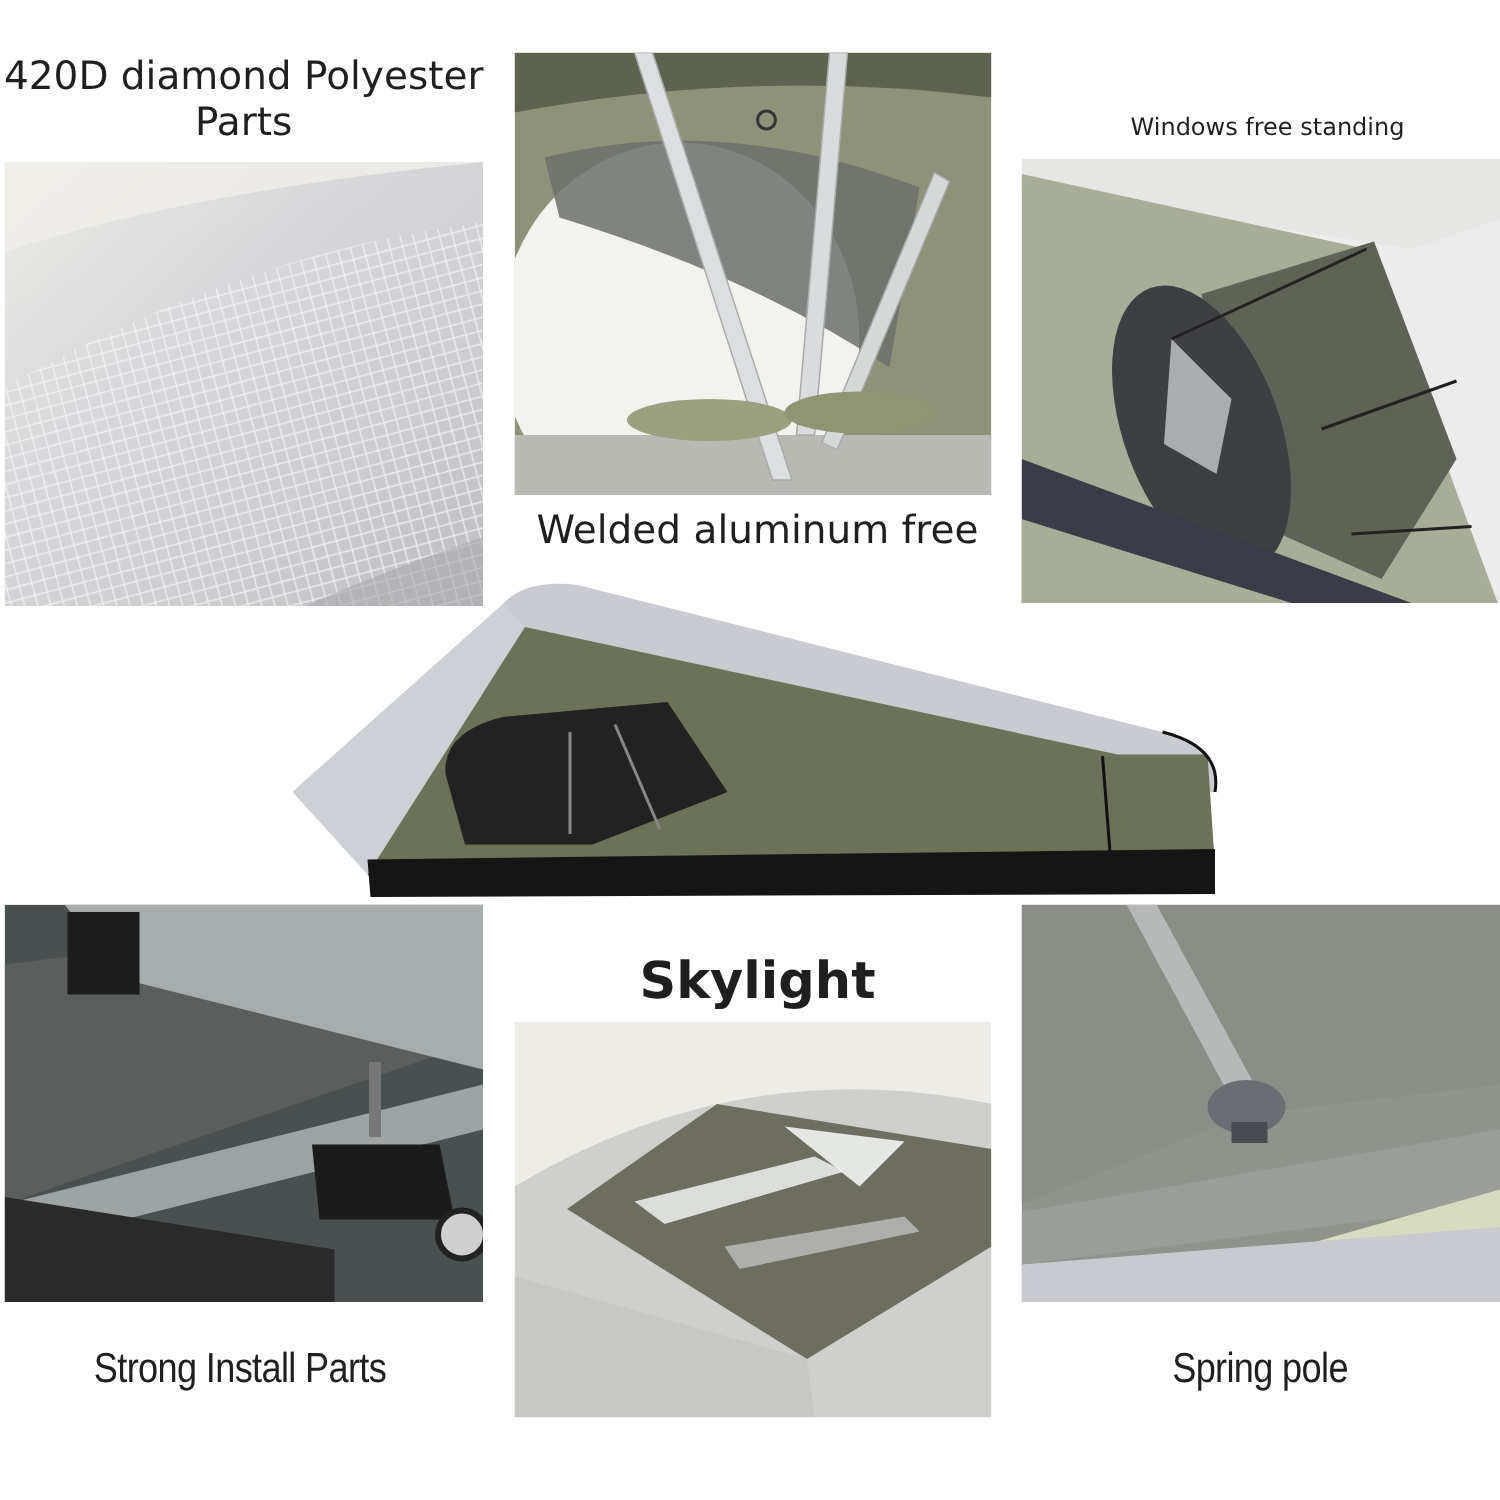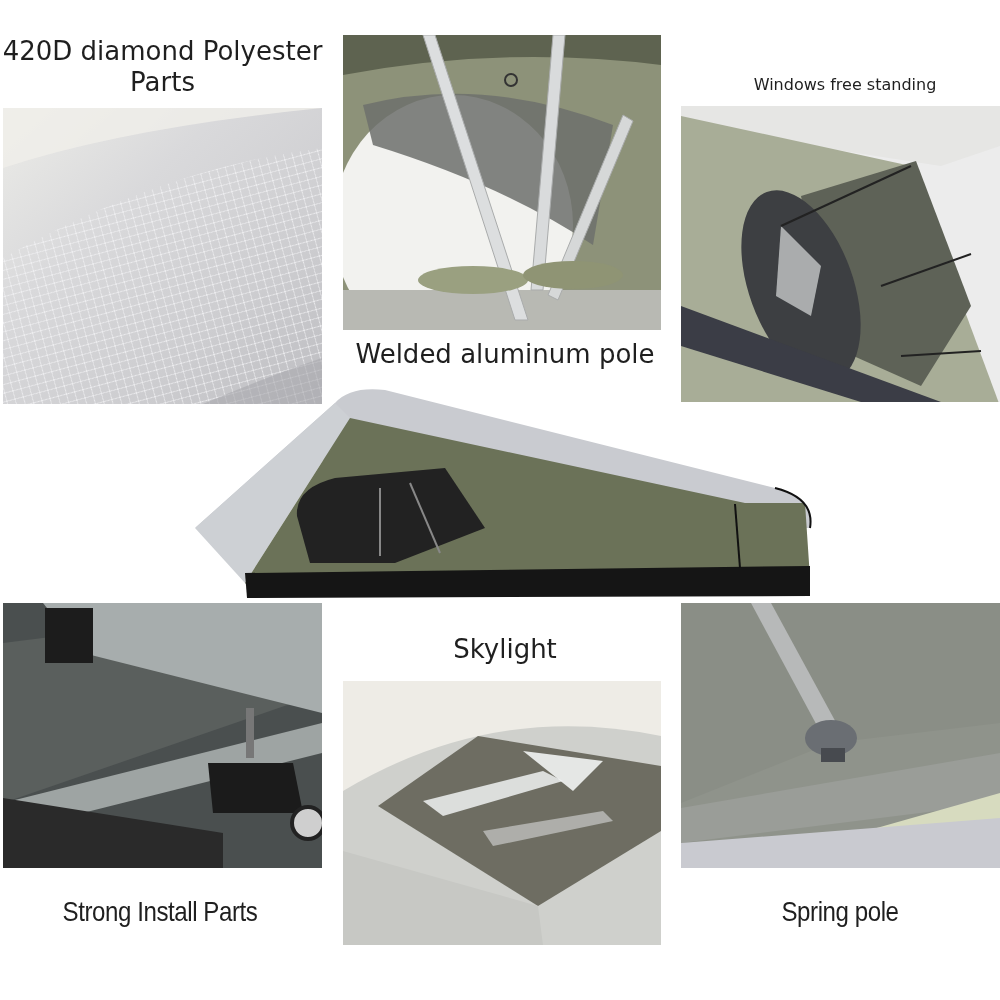--- a/index.html
+++ b/index.html
@@ -13,23 +13,23 @@
 </head>
 <body>
 
 <div class="label" style="left:0; top:36px; width:325px; font-size:26px;">
   <div>420D diamond Polyester</div>
   <div>Parts</div>
 </div>
 
 <div class="label" style="left:690px; top:50px; width:310px; font-size:16px;margin-top:25px;">Windows free standing</div>
 
-<div class="label" style="left:345px; top:339px; width:320px; font-size:26px;">Welded aluminum pole</div>
+<div class="label" style="left:345px; top:339px; width:320px; font-size:26px;">Welded aluminum free</div>
 
-<div class="label" style="left:345px; top:634px; width:320px; font-size:26px;">Skylight</div>
+<div class="label" style="left:345px; top:634px; width:320px; font-size:34px;font-weight:bold;">Skylight</div>
 
 <div class="label condensed" style="left:0; top:895px; width:320px; font-size:28px;">Strong Install Parts</div>
 
 <div class="label condensed" style="left:680px; top:895px; width:320px; font-size:28px;">Spring pole</div>
 
 <div class="panel" style="left:3px; top:108px; width:319px; height:296px;">
   <svg viewBox="0 0 319 296" preserveAspectRatio="none">
     <defs>
       <linearGradient id="fabG" x1="0" y1="0" x2="1" y2="1">
         <stop offset="0" stop-color="#ecece8"></stop>

